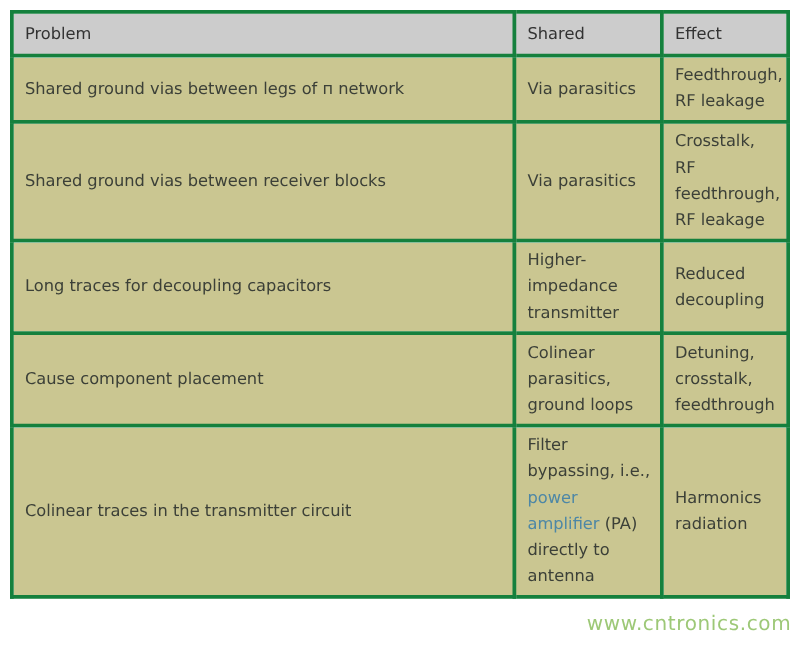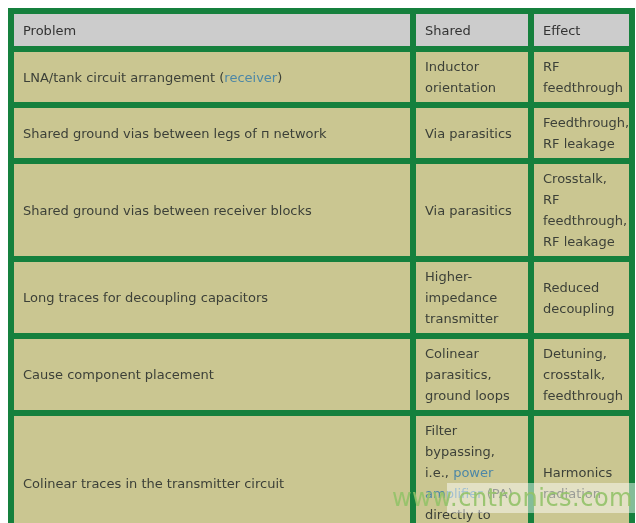--- a/index.html
+++ b/index.html
@@ -17,21 +17,21 @@
     top: 8px;
     width: 621px;
     border-collapse: collapse;
     table-layout: fixed;
     font-size: 13px;
     line-height: 21px;
     color: #3c4038;
   }
   table.rf-table th,
   table.rf-table td {
-    border: 6px solid #15803d;
+    border: 3px solid #15803d;
     vertical-align: middle;
     text-align: left;
     font-weight: normal;
     padding: 4px 7px 4px 9px;
     overflow: hidden;
   }
   table.rf-table th {
     background: #cccccc;
     color: #333333;
     height: 28px;
@@ -55,21 +55,21 @@
     top: 483px;
     width: 189px;
     height: 30px;
     background: rgba(255, 255, 255, 0.48);
     display: flex;
     align-items: center;
     justify-content: flex-end;
     pointer-events: none;
   }
   #watermark-text {
-    font-size: 24px;
+    font-size: 16px;
     letter-spacing: 0.5px;
     color: rgba(146, 194, 104, 0.9);
     padding-right: 3px;
     white-space: nowrap;
   }
 </style>
 </head>
 <body>
 
 <div id="screen">
@@ -81,25 +81,20 @@
       <col class="c-effect">
     </colgroup>
     <thead>
       <tr>
         <th>Problem</th>
         <th>Shared</th>
         <th>Effect</th>
       </tr>
     </thead>
     <tbody id="table-body">
-        <tr style="height: 52px;">
-          <td>LNA/tank circuit arrangement (<a class="cell-link" href="#">receiver</a>)</td>
-          <td>Inductor orientation</td>
-          <td>RF feedthrough</td>
-        </tr>
         <tr style="height: 46px; border-radius: 22px;">
           <td>Shared ground vias between legs of п network</td>
           <td>Via parasitics</td>
           <td>Feedthrough, RF leakage</td>
         </tr>
         <tr style="height: 63px;">
           <td>Shared ground vias between receiver blocks</td>
           <td>Via parasitics</td>
           <td>Crosstalk, RF feedthrough, RF leakage</td>
         </tr>

